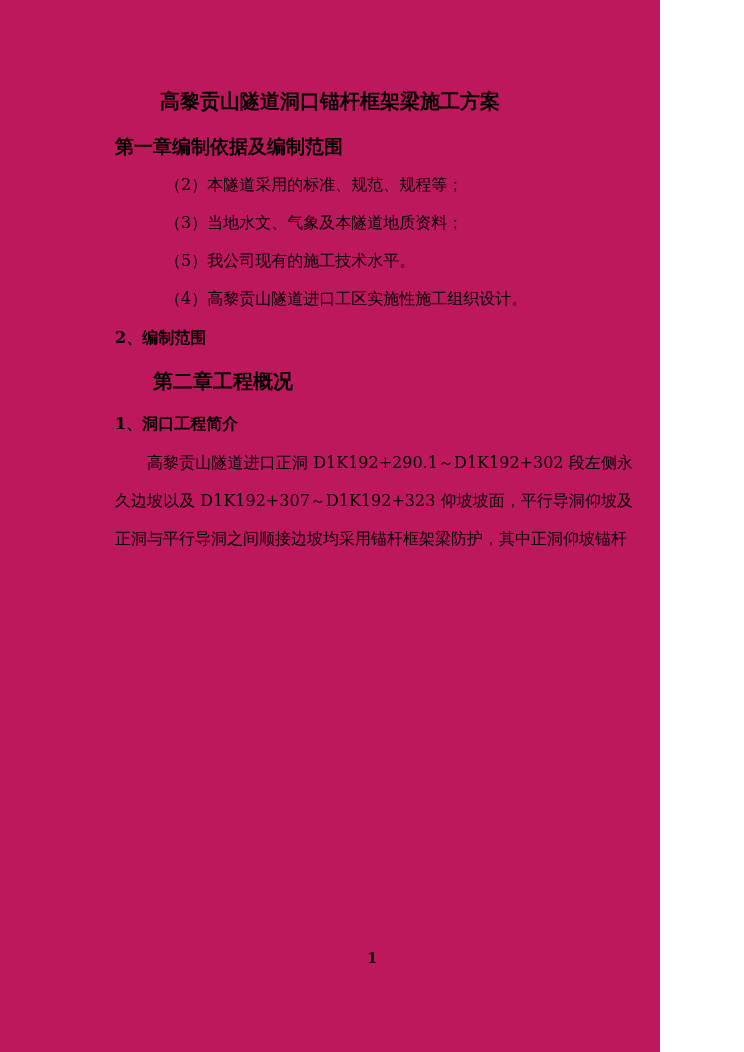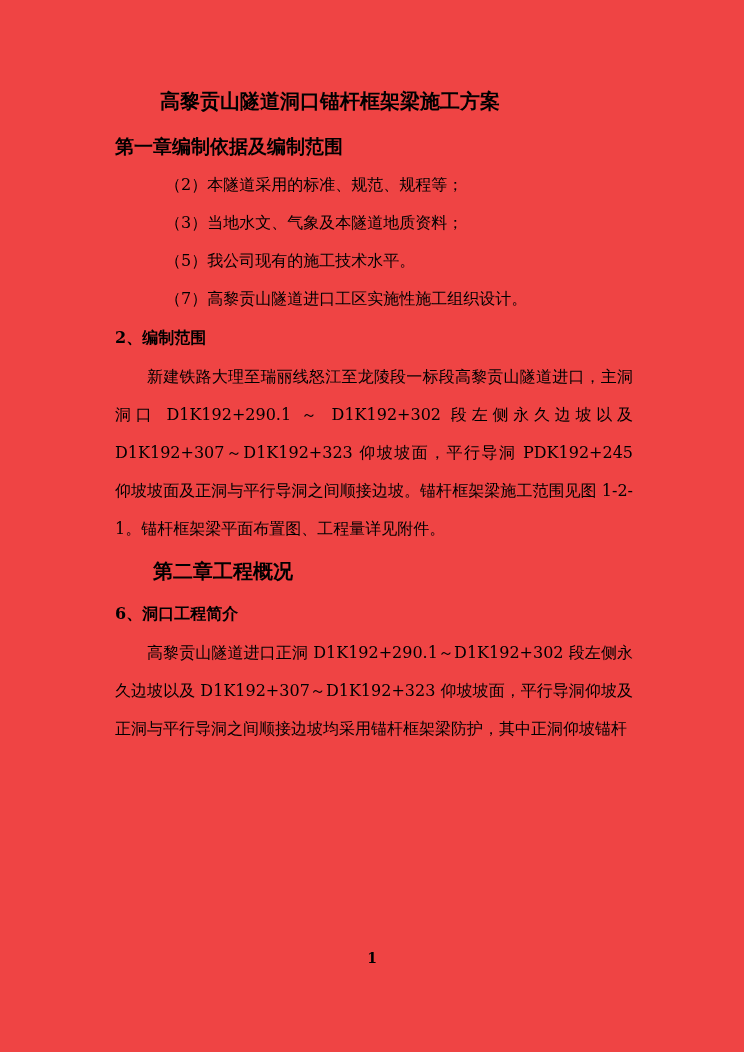--- a/index.html
+++ b/index.html
@@ -6,23 +6,23 @@
   html, body { margin: 0; padding: 0; }
   body {
     width: 744px;
     height: 1052px;
     background: #ffffff;
     color: #000000;
     font-family: "DejaVu Serif", "Liberation Serif", serif;
   }
   .page {
     position: relative;
-    width: 744px;
+    width: 660px;
     height: 1052px;
-    background: #ef4444;
+    background: #be185d;
     overflow: hidden;
   }
   .content {
     position: absolute;
     left: 115px;
     top: 80px;
     width: 518px;
     font-size: 16px;
     line-height: 38px;
   }
@@ -78,29 +78,28 @@
   <div class="content">
 
     <div class="doc-title">高黎贡山隧道洞口锚杆框架梁施工方案</div>
 
     <div class="h1">第一章编制依据及编制范围</div>
 
 
     <div class="list-item">（2）本隧道采用的标准、规范、规程等；</div>
     <div class="list-item">（3）当地水文、气象及本隧道地质资料；</div>
     <div class="list-item">（5）我公司现有的施工技术水平。</div>
-    <div class="list-item">（7）高黎贡山隧道进口工区实施性施工组织设计。</div>
+    <div class="list-item">（4）高黎贡山隧道进口工区实施性施工组织设计。</div>
 
     <div class="h2">2、编制范围</div>
 
-    <div class="para">新建铁路大理至瑞丽线怒江至龙陵段一标段高黎贡山隧道进口，主洞洞口 D1K192+290.1 ～ D1K192+302 段左侧永久边坡以及 D1K192+307～D1K192+323 仰坡坡面，平行导洞 PDK192+245 仰坡坡面及正洞与平行导洞之间顺接边坡。锚杆框架梁施工范围见图 1-2-1。锚杆框架梁平面布置图、工程量详见附件。</div>
 
 
     <div class="chapter2-heading">第二章工程概况</div>
 
-    <div class="h2">6、洞口工程简介</div>
+    <div class="h2">1、洞口工程简介</div>
 
     <div class="para">高黎贡山隧道进口正洞 D1K192+290.1～D1K192+302 段左侧永久边坡以及 D1K192+307～D1K192+323 仰坡坡面，平行导洞仰坡及正洞与平行导洞之间顺接边坡均采用锚杆框架梁防护，其中正洞仰坡锚杆</div>
 
   </div>
 
   <div class="page-number">1</div>
 </div>
 
 </body></html>

